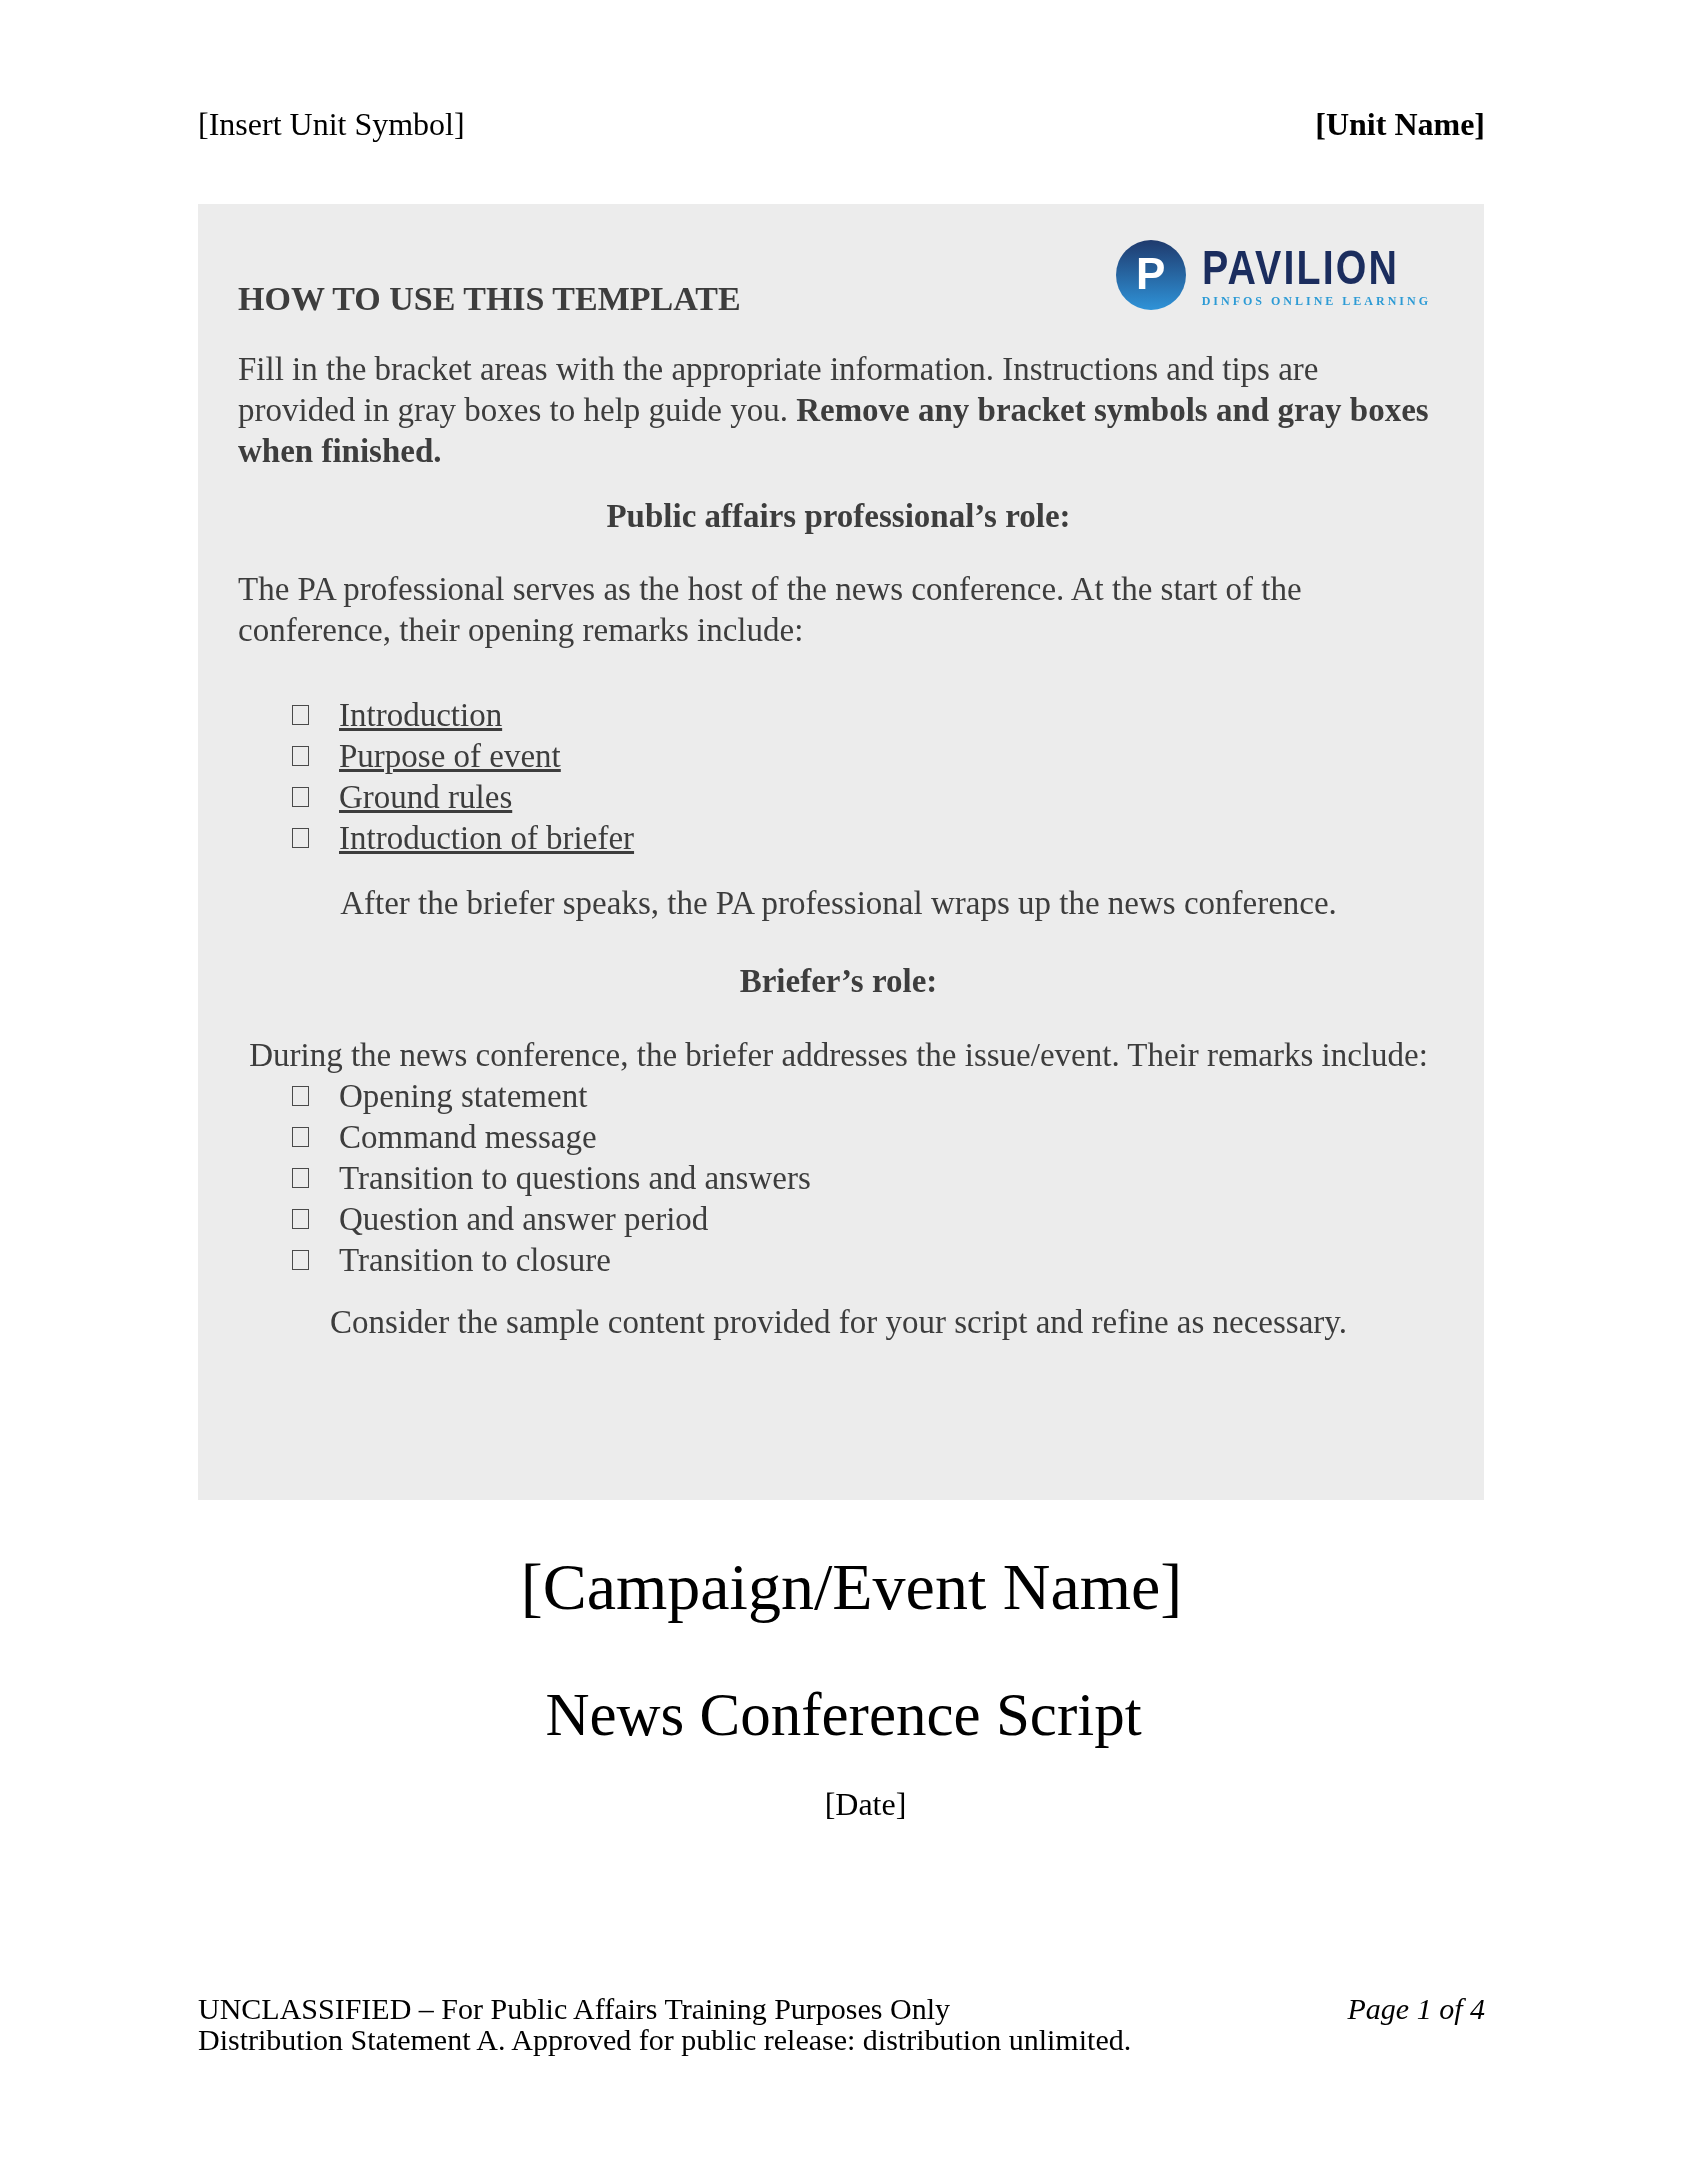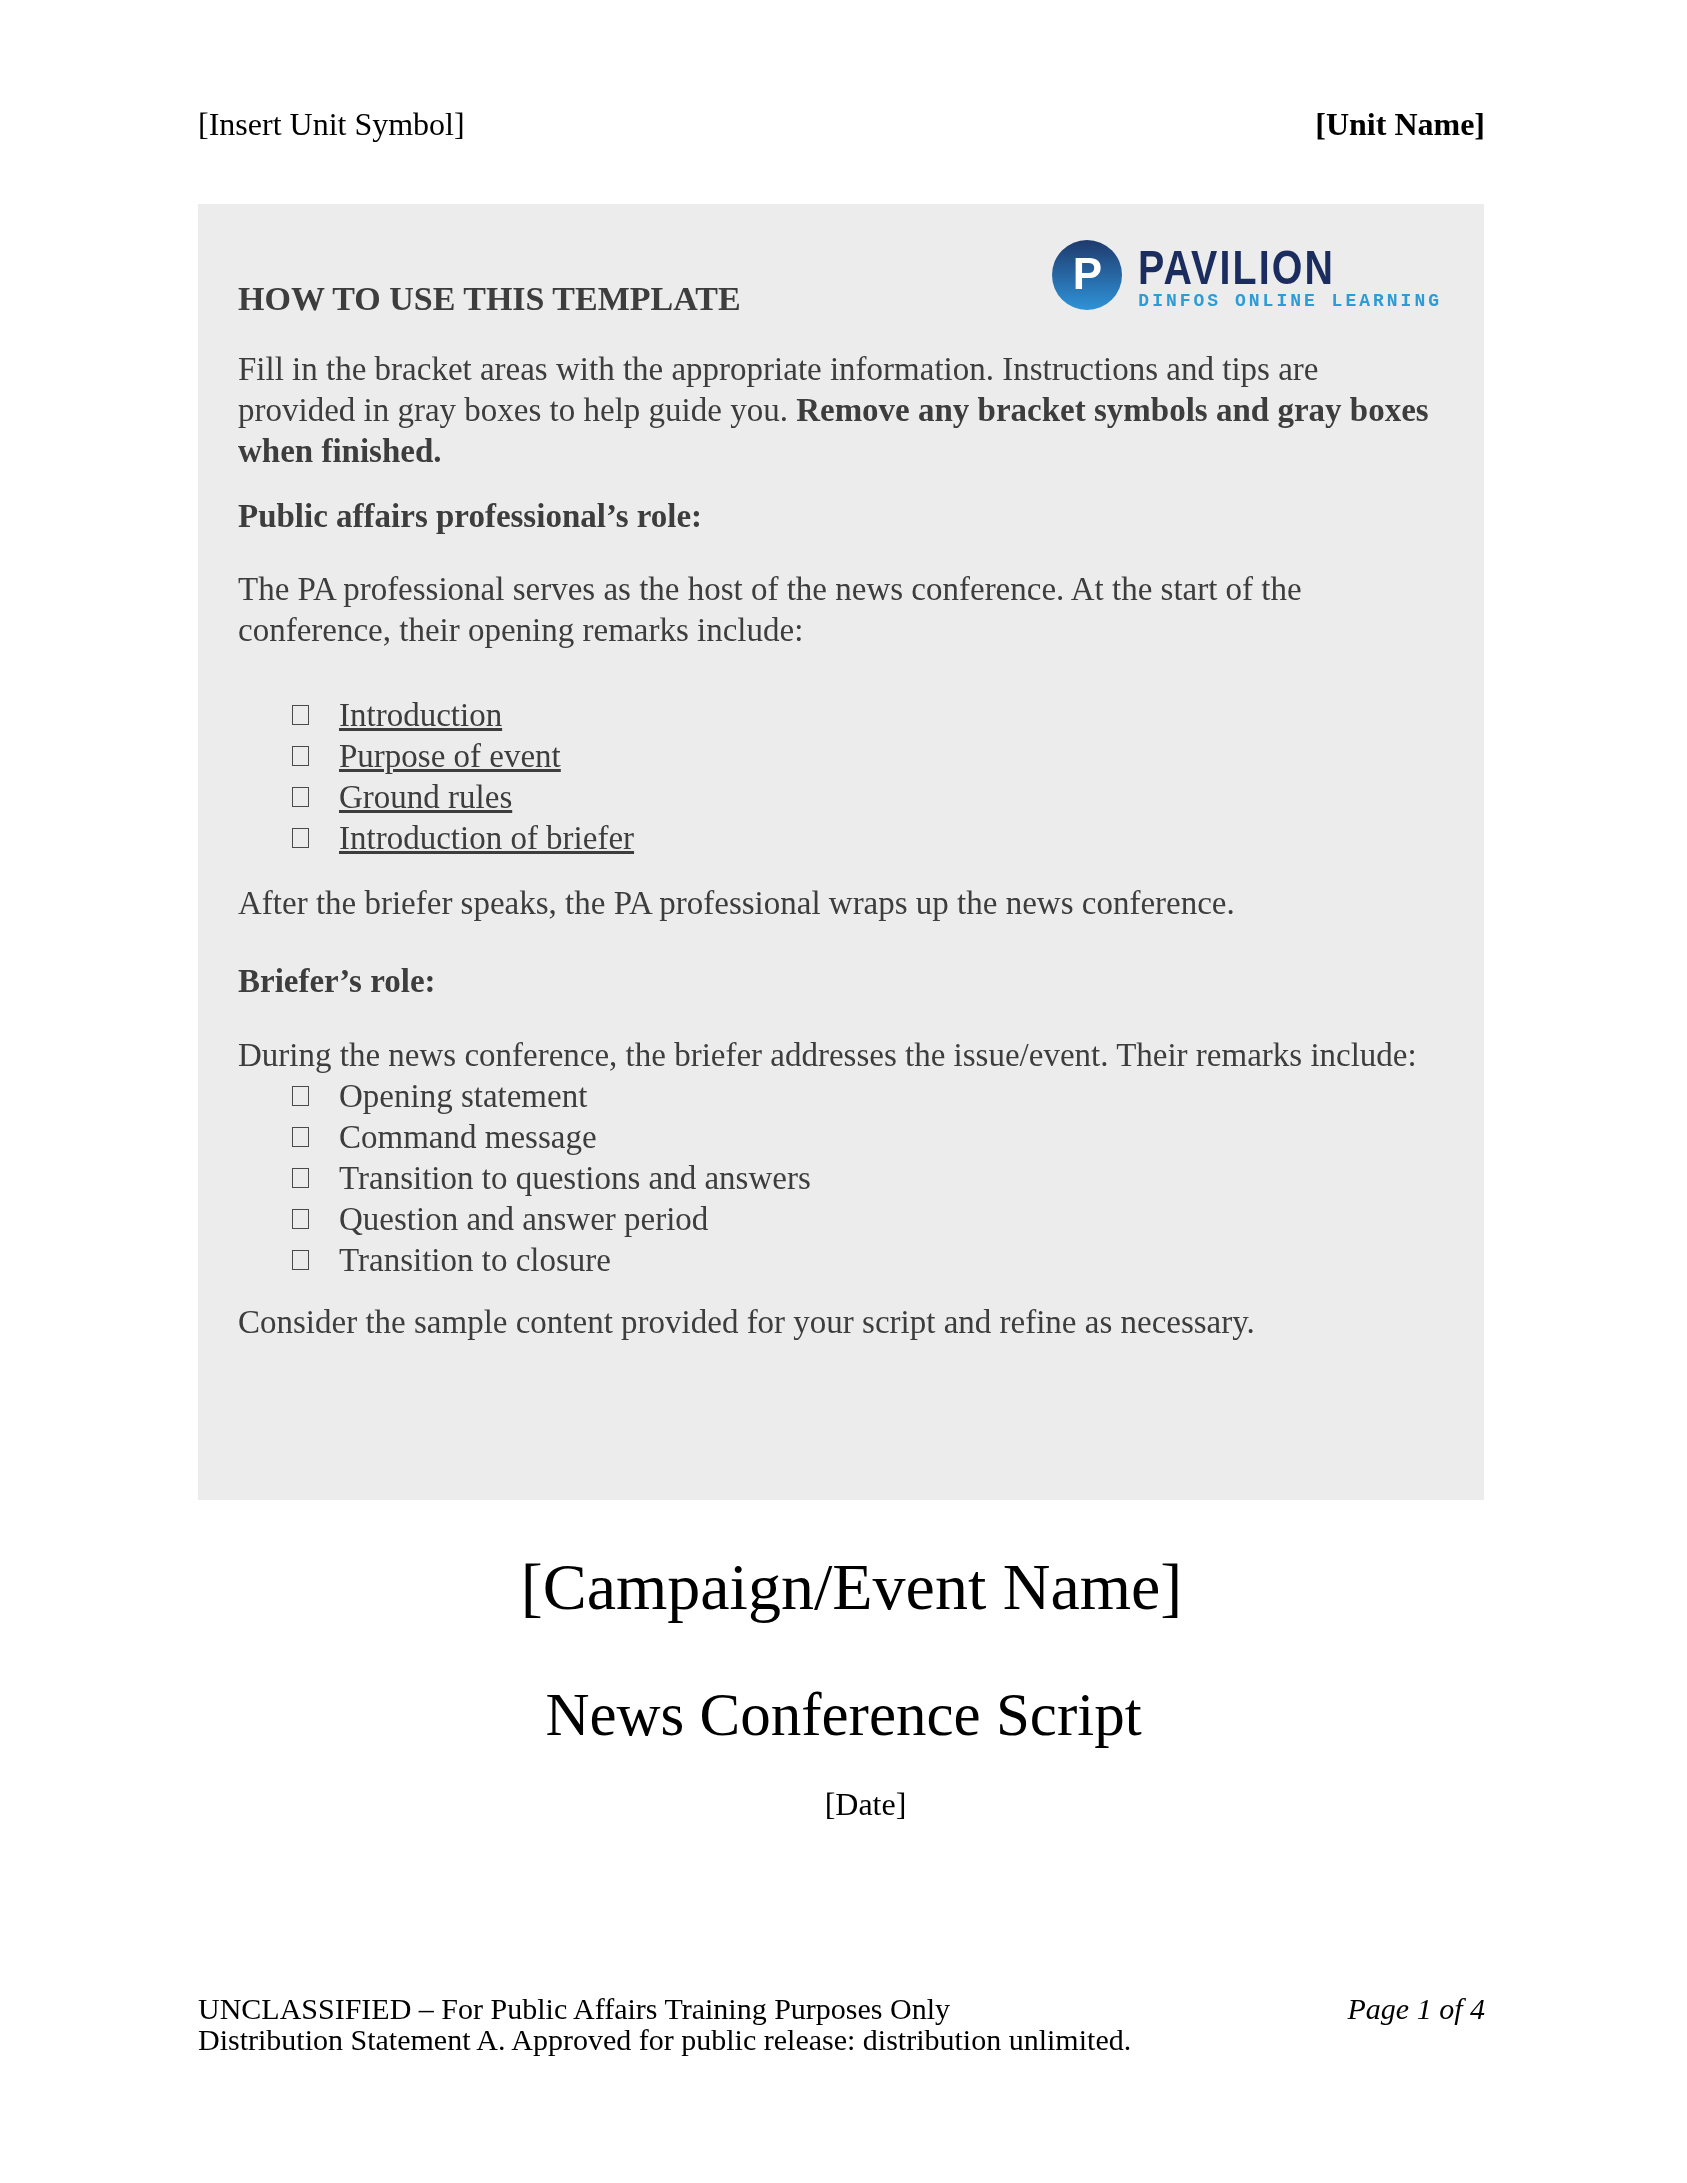--- a/index.html
+++ b/index.html
@@ -23,21 +23,21 @@
   .guide-box{
     position:absolute;left:198px;top:204px;
     width:1286px;height:1296px;
     background:var(--box-gray,#ececec);
     box-sizing:border-box;
     padding:74px 45px 0 40px;
     color:var(--box-text,#3d3d3d);
     font-size:33px;line-height:41px;
   }
   .guide-box p{margin:0;max-width:1201px;}
-  .oneline{white-space:nowrap;}
+  .oneline{white-space:nowrap;text-align:center;}
   .guide-title{
     font-size:34px;font-weight:700;line-height:42px;margin:0;
   }
   .updated-link{
     display:inline-block;margin-top:25px;line-height:41px;
     color:var(--link-blue,#1561bd);text-decoration:underline;cursor:pointer;
   }
   .para-intro{margin-top:29px !important;}
   .h-pa{margin-top:24px !important;font-weight:700;}
   .para-pa{margin-top:32px !important;}
@@ -79,22 +79,22 @@
   .logo-text{display:flex;flex-direction:column;margin-top:4px;}
   .logo-word{
     font-family:"Liberation Sans", sans-serif;
     font-weight:700;font-size:48px;line-height:48px;
     color:var(--logo-navy,#1b2d5e);
     letter-spacing:2.6px;
     transform:scaleX(0.82);transform-origin:left top;
     white-space:nowrap;
   }
   .logo-tagline{
-    font-family:Liberation Mono, monospace;
-    font-weight:700;font-size:18px;line-height:17px;
+    font-family:Liberation Serif, serif;
+    font-weight:700;font-size:12px;line-height:17px;
     color:var(--logo-blue,#2d9bd5);
     letter-spacing:3px;margin-top:1.3px;
     white-space:nowrap;
   }
   
   .campaign-title{
     position:absolute;left:16px;right:0;top:1548px;
     text-align:center;font-size:66px;line-height:77px;font-weight:400;
   }
   .subtitle{

